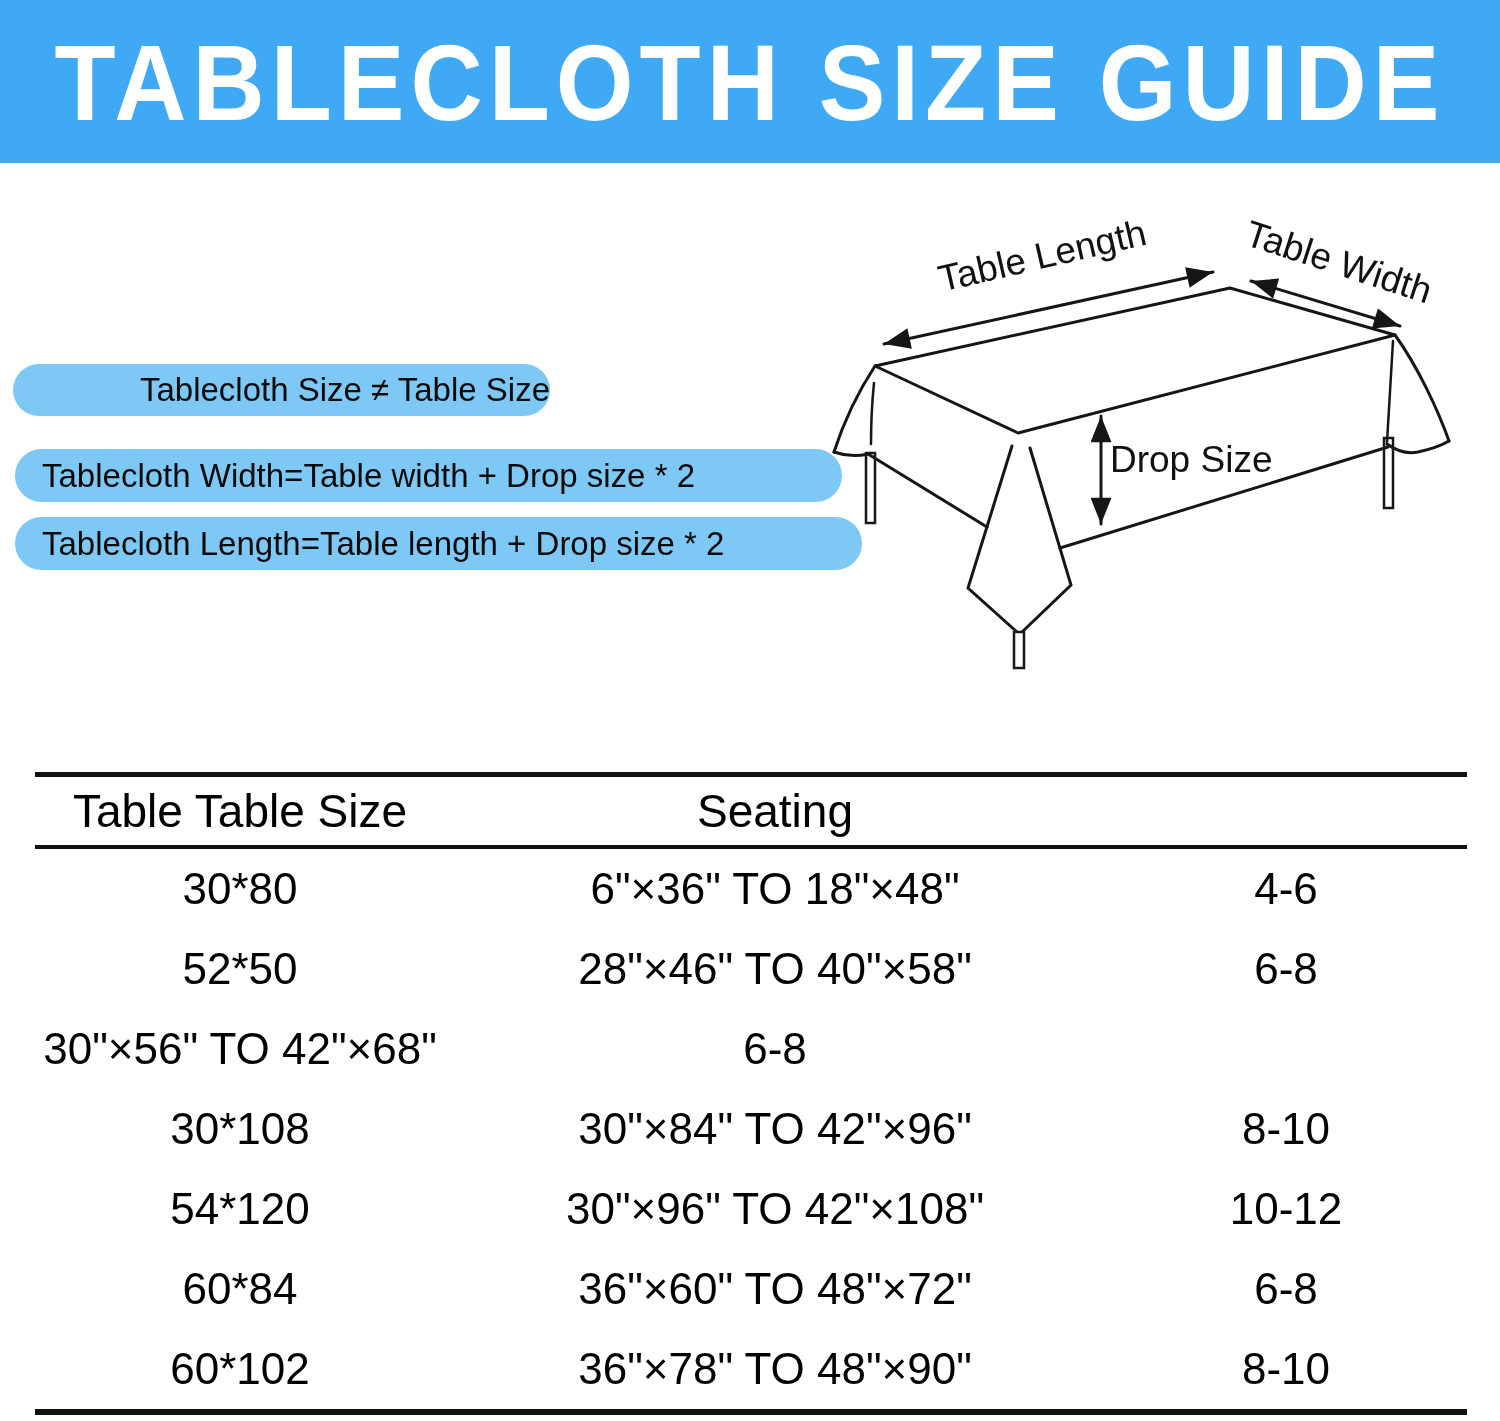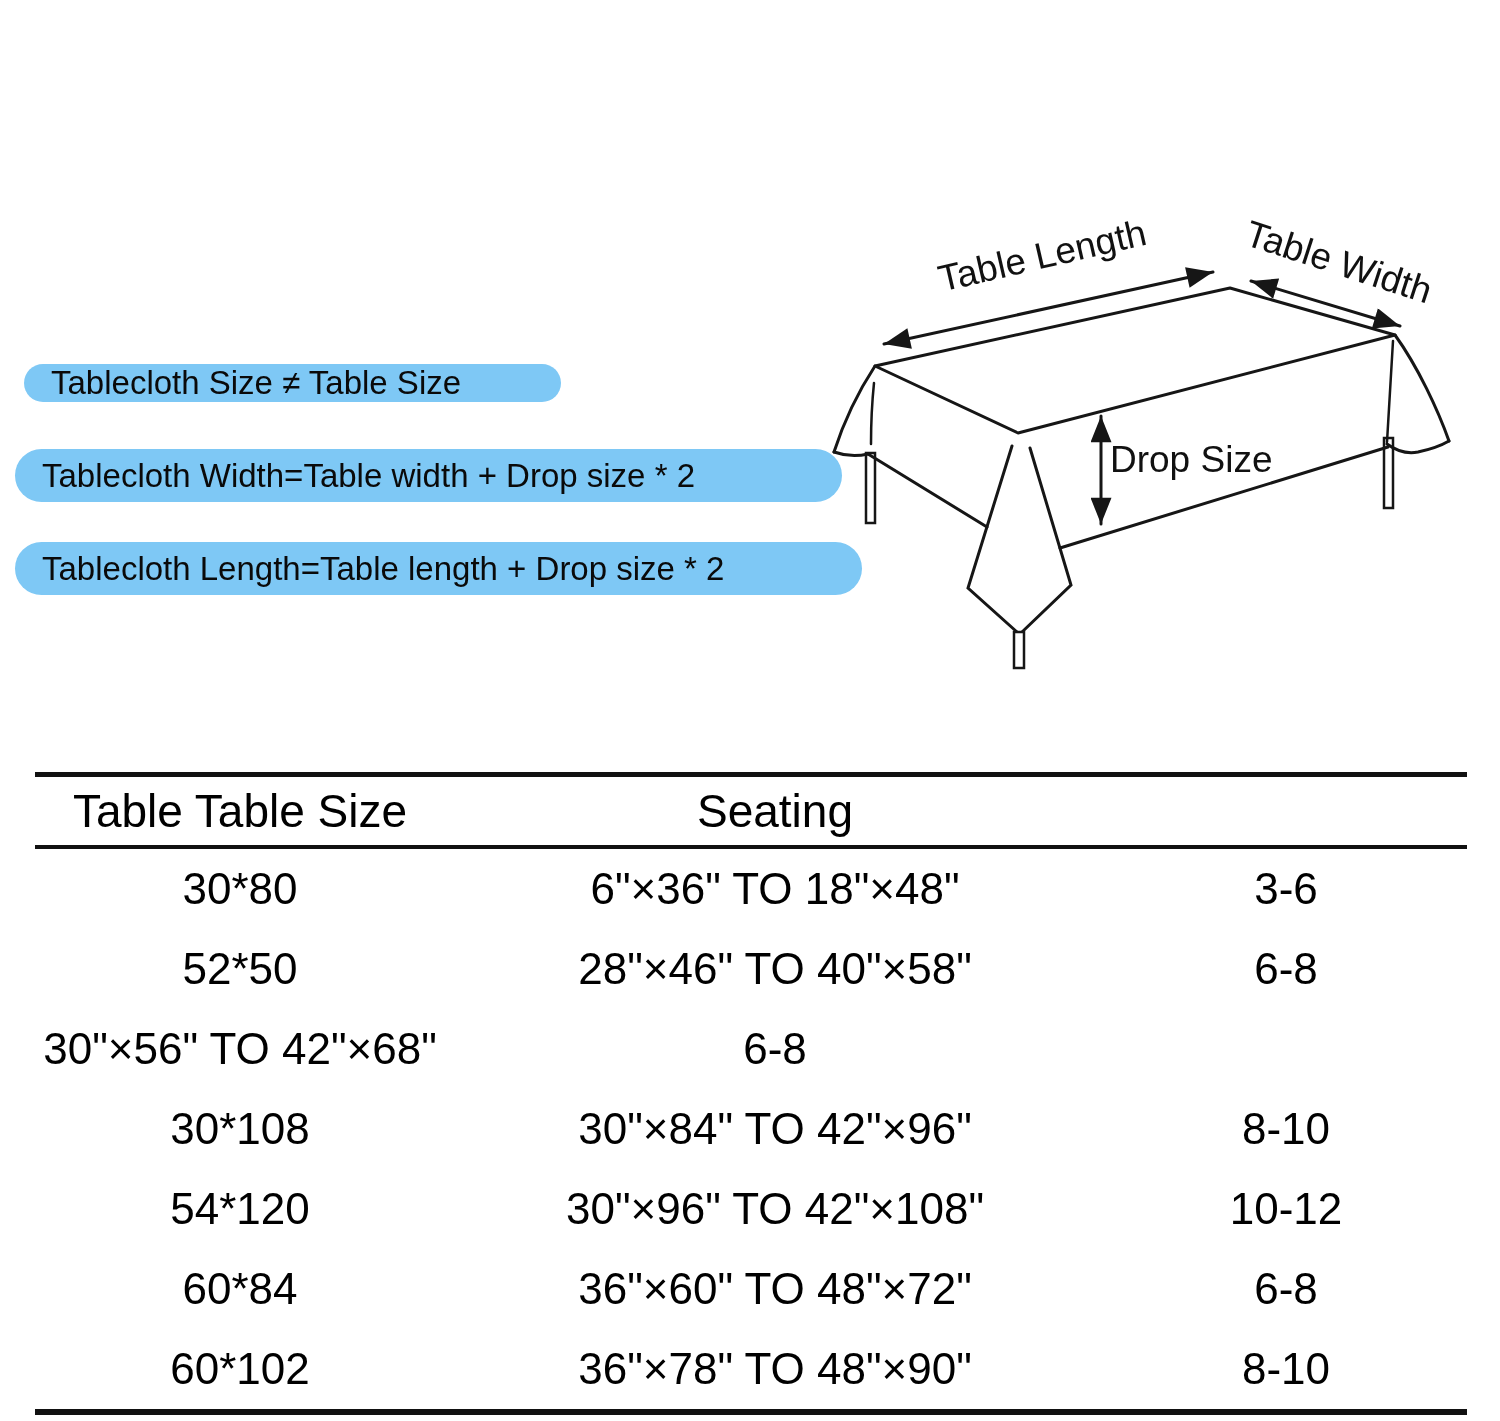--- a/index.html
+++ b/index.html
@@ -15,23 +15,23 @@
   .banner-title{
     color:#ffffff;font-size:100px;font-weight:700;letter-spacing:6px;
     white-space:nowrap;line-height:1;transform:scaleY(1.08);
   }
   
   .pill{
     position:absolute;background:#7ec8f5;border-radius:27px;
     display:flex;align-items:center;color:#0a0a0a;
     font-size:33px;padding-left:27px;white-space:nowrap;
   }
-  .pill1{left:24px;top:364px;width:510px;height:38px;}
+  .pill1{left:13px;top:364px;width:510px;height:52px;justify-content:flex-end;}
   .pill2{left:15px;top:449px;width:800px;height:53px;}
-  .pill3{left:15px;top:542px;width:820px;height:53px;}
+  .pill3{left:15px;top:517px;width:820px;height:53px;}
   
   .diagram{position:absolute;left:810px;top:215px;width:690px;height:480px;}
   .diagram .ln{stroke:#161616;fill:none;stroke-linecap:round;}
   .diagram .fillw{fill:#ffffff;stroke:#161616;}
   .diagram text{fill:#111111;font-family:"Liberation Sans", sans-serif;font-size:37px;}
   
   .size-table{position:absolute;left:35px;top:772px;width:1432px;color:#000;}
   .rule{background:#111111;width:100%;}
   .rule.top{height:5px;}
   .rule.mid{height:4px;}
@@ -39,20 +39,23 @@
   .t-grid{display:grid;grid-template-columns:410px 660px 362px;align-items:center;}
   .t-head{height:68px;font-size:46px;}
   .t-row{height:80px;font-size:44px;}
   .t-cell{text-align:center;white-space:nowrap;}
 </style>
 </head>
 <body>
 
 <div class="page">
 
+  <div class="banner">
+    <div class="banner-title">TABLECLOTH SIZE GUIDE</div>
+  </div>
 
   <div class="pill pill1">
     <span>Tablecloth Size ≠ Table Size</span>
   </div>
   <div class="pill pill2">
     <span>Tablecloth Width=Table width + Drop size * 2</span>
   </div>
   <div class="pill pill3">
     <span>Tablecloth Length=Table length + Drop size * 2</span>
   </div>
@@ -99,21 +102,21 @@
     <div class="t-grid t-head">
       <div class="t-cell">Table Table Size</div>
       <div class="t-cell">Seating</div>
     </div>
 
     <div class="rule mid"></div>
 
     <div class="t-grid t-row">
       <div class="t-cell">30*80</div>
       <div class="t-cell">6"×36" TO 18"×48"</div>
-      <div class="t-cell">3-6</div>
+      <div class="t-cell">4-6</div>
     </div>
     <div class="t-grid t-row">
       <div class="t-cell">52*50</div>
       <div class="t-cell">28"×46" TO 40"×58"</div>
       <div class="t-cell">6-8</div>
     </div>
     <div class="t-grid t-row">
       <div class="t-cell">30"×56" TO 42"×68"</div>
       <div class="t-cell">6-8</div>
     </div>

